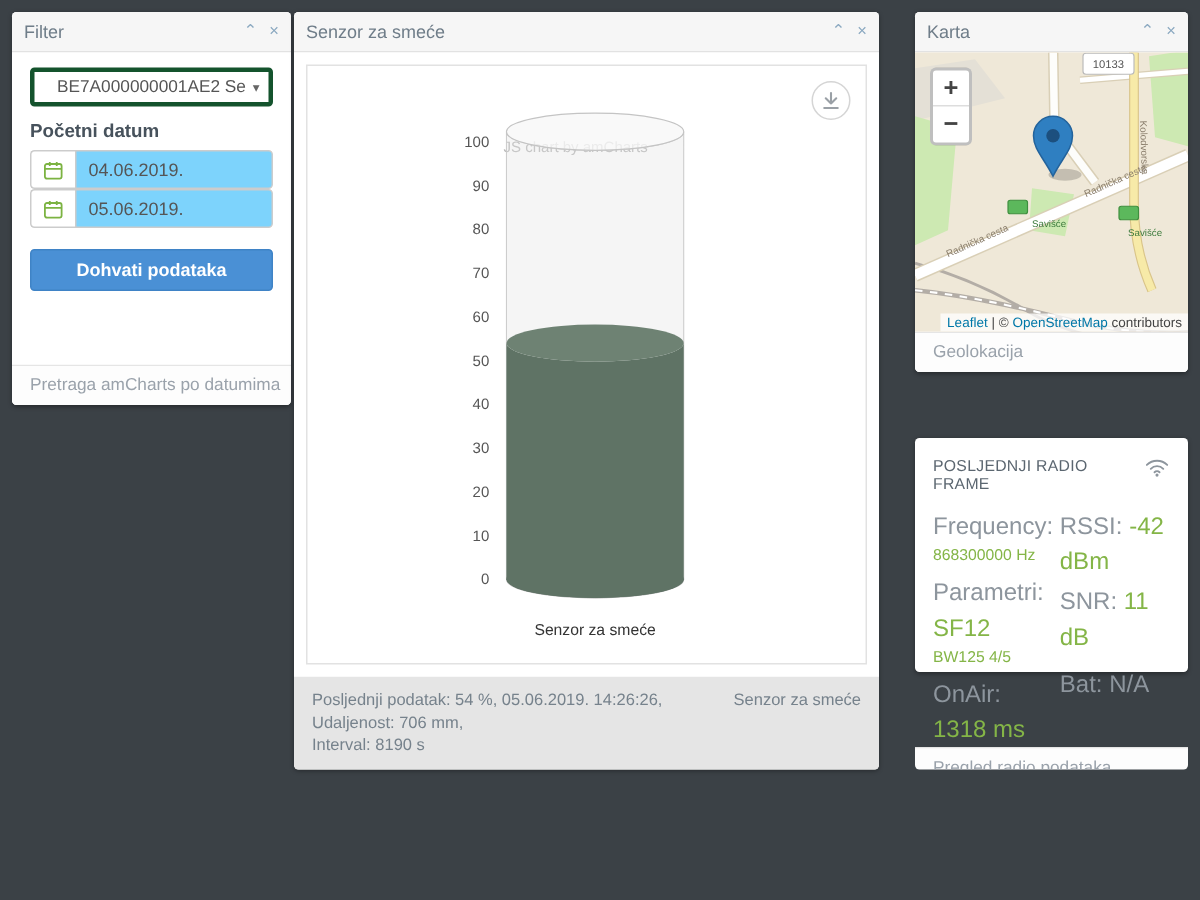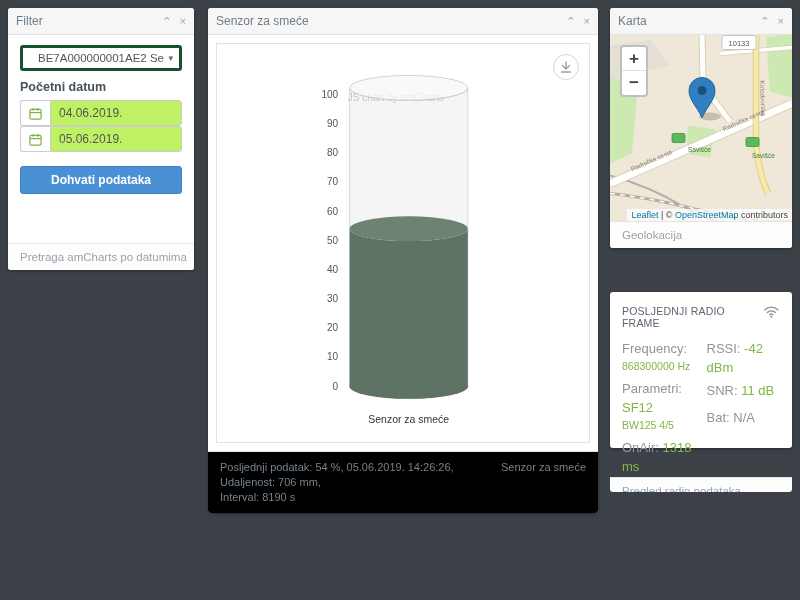--- a/index.html
+++ b/index.html
@@ -3,55 +3,55 @@
 <meta charset="utf-8">
 <style>
   * { box-sizing: border-box; margin: 0; padding: 0; }
   html,body { width:800px; height:600px; }
   body {
     position:relative; background:#3b4146; overflow:hidden;
     font-family:"Liberation Sans", sans-serif;
   }
   .panel { position:absolute; background:#fff; border-radius:3px; display:flex; flex-direction:column; box-shadow:0 1px 3px rgba(0,0,0,.35); }
   #filter-panel { left:8px; top:8px; width:186px; height:262px; }
-  #sensor-panel { left:208px; top:8px; width:390px; height:505px; }
+  #sensor-panel { left:196px; top:8px; width:390px; height:505px; }
   #map-panel { left:610px; top:8px; width:182px; height:240px; }
   #radio-panel { left:610px; top:292px; width:182px; height:156px; }
 
   .panel-header { height:27px; min-height:27px; background:#f6f6f6; border-bottom:1px solid #e2e2e2; display:flex; align-items:center; padding:0 8px; border-radius:3px 3px 0 0; cursor:move; }
   .panel-title { flex:1; font-size:12px; color:#6f7d89; white-space:nowrap; overflow:hidden; }
   .hicon { color:#8aa8c0; font-size:11px; margin-left:8px; cursor:pointer; line-height:1; }
 
   
   .fbody { padding:10px 12px 0; }
   .flabel { font-size:12.5px; font-weight:700; color:#47525c; margin:9px 0 6px; }
   .flabel.first { margin-top:2px; }
   .select { display:flex; align-items:center; border:3px solid #14532d; border-radius:3px; height:26px; padding:0 6px 0 15px; font-size:11.5px; color:#555; background:#fff; cursor:pointer; }
   .select .sel-text { flex:1; overflow:hidden; white-space:nowrap; }
   .caret { font-size:9px; color:#666; margin-left:4px; }
   .igroup { display:flex; height:26px; }
   .iaddon { width:30px; border:1px solid #ccc; border-right:0; border-radius:3px 0 0 3px; display:flex; align-items:center; justify-content:center; background:#fff; cursor:pointer; }
-  .igroup input { flex:1; min-width:0; border:1px solid #ccc; border-radius:0 3px 3px 0; padding:0 8px; font-size:12px; color:#555; outline:none; font-family:inherit; background:#bef264; }
+  .igroup input { flex:1; min-width:0; border:1px solid #ccc; border-radius:0 3px 3px 0; padding:0 8px; font-size:12px; color:#555; outline:none; font-family:inherit; background:#7dd3fc; }
   .btn-primary { display:block; width:100%; margin:14px 0 0; background:var(--accent-blue,#4a90d5); border:1px solid #3f83c6; color:#fff; font-size:12px; font-weight:700; padding:6px 0; border-radius:3px; cursor:pointer; font-family:inherit; }
   .panel-footer { margin-top:auto; border-top:1px solid #e5e5e5; background:#fdfdfd; color:#9aa2ab; font-size:11.5px; padding:7px 12px; border-radius:0 0 3px 3px; white-space:nowrap; overflow:hidden; }
 
   
   .sbody { flex:1; padding:8px; position:relative; }
   .chart-card { position:relative; height:100%; border:1px solid #e2e2e2; background:#fff; }
   #gauge-svg { position:absolute; left:0; top:0; width:100%; height:100%; }
   .watermark { font-size:10.5px; fill:#b8b8b8; }
   .gtick { font-size:10.5px; fill:#555; text-anchor:end; }
   .cat-label { font-size:11px; fill:#333; text-anchor:middle; }
   .cyl-empty-body { fill:rgba(225,225,225,.35); stroke:#c9c9c9; stroke-width:.7; }
   .cyl-top-rim { fill:rgba(248,248,248,.8); stroke:#c4c4c4; stroke-width:.8; }
   .gfill-dark { fill:#56685e; }
   .gfill-body { fill:var(--gauge-fill,#5f7365); }
   .gfill-top { fill:var(--gauge-fill-top,#6e8273); }
   .download-btn { position:absolute; top:10px; right:10px; width:26px; height:26px; border:1px solid #d5d5d5; border-radius:50%; display:flex; align-items:center; justify-content:center; cursor:pointer; background:#fff; }
-  .sensor-footer { display:flex; justify-content:space-between; align-items:flex-start; border-top:1px solid #e5e5e5; background:#000000; padding:8px 12px; font-size:11px; color:#76828c; line-height:1.35; border-radius:0 0 3px 3px; margin-top:auto; }
+  .sensor-footer { display:flex; justify-content:space-between; align-items:flex-start; border-top:1px solid #e5e5e5; background:#e5e5e5; padding:8px 12px; font-size:11px; color:#76828c; line-height:1.35; border-radius:0 0 3px 3px; margin-top:auto; }
   .sensor-footer .sleft { max-width:300px; }
   .sensor-footer .sright { white-space:nowrap; padding-left:8px; }
 
   
   .map-body { flex:1; position:relative; overflow:hidden; background:#efe8d8; }
   .map-art { position:absolute; left:0; top:0; width:100%; height:100%; }
   .zoom-ctrl { position:absolute; left:10px; top:10px; width:28px; border:2px solid rgba(0,0,0,.25); border-radius:4px; background:#fff; z-index:2; overflow:hidden; }
   .zoom-btn { height:24px; display:flex; align-items:center; justify-content:center; font-size:17px; font-weight:700; color:#444; cursor:pointer; }
   .zoom-btn.zin { border-bottom:1px solid #ddd; }
   .map-attr { position:absolute; right:0; bottom:0; background:rgba(255,255,255,.75); font-size:9px; color:#444; padding:1px 4px; z-index:2; white-space:nowrap; }
@@ -60,21 +60,21 @@
   .mlabel-green { font-size:6.5px; fill:#3c7a3c; }
   .mpost { font-size:7.5px; fill:#555; text-anchor:middle; }
 
   
   .radio-body { flex:1; padding:13px 12px 0; }
   .radio-head { display:flex; justify-content:space-between; align-items:flex-start; margin-bottom:11px; }
   .radio-title { font-size:10.5px; color:#5b6670; letter-spacing:.2px; }
   .radio-cols { display:flex; }
   .rcol1 { flex:1.15; }
   .rcol2 { flex:1; }
-  .rlabel { font-size:13px; color:#8d959d; line-height:1.45; }
+  .rlabel { font-size:16px; color:#8d959d; line-height:1.45; }
   .rvalue { font-size:10.5px; color:var(--value-green,#84b547); line-height:1.45; }
   .vg { color:var(--value-green,#84b547); }
   .mt4 { margin-top:4px; } .mt6 { margin-top:6px; } .mt8 { margin-top:8px; }
 </style>
 </head>
 <body>
 
 <div class="panel" id="filter-panel">
   <div class="panel-header">
     <span class="panel-title">Filter</span>

